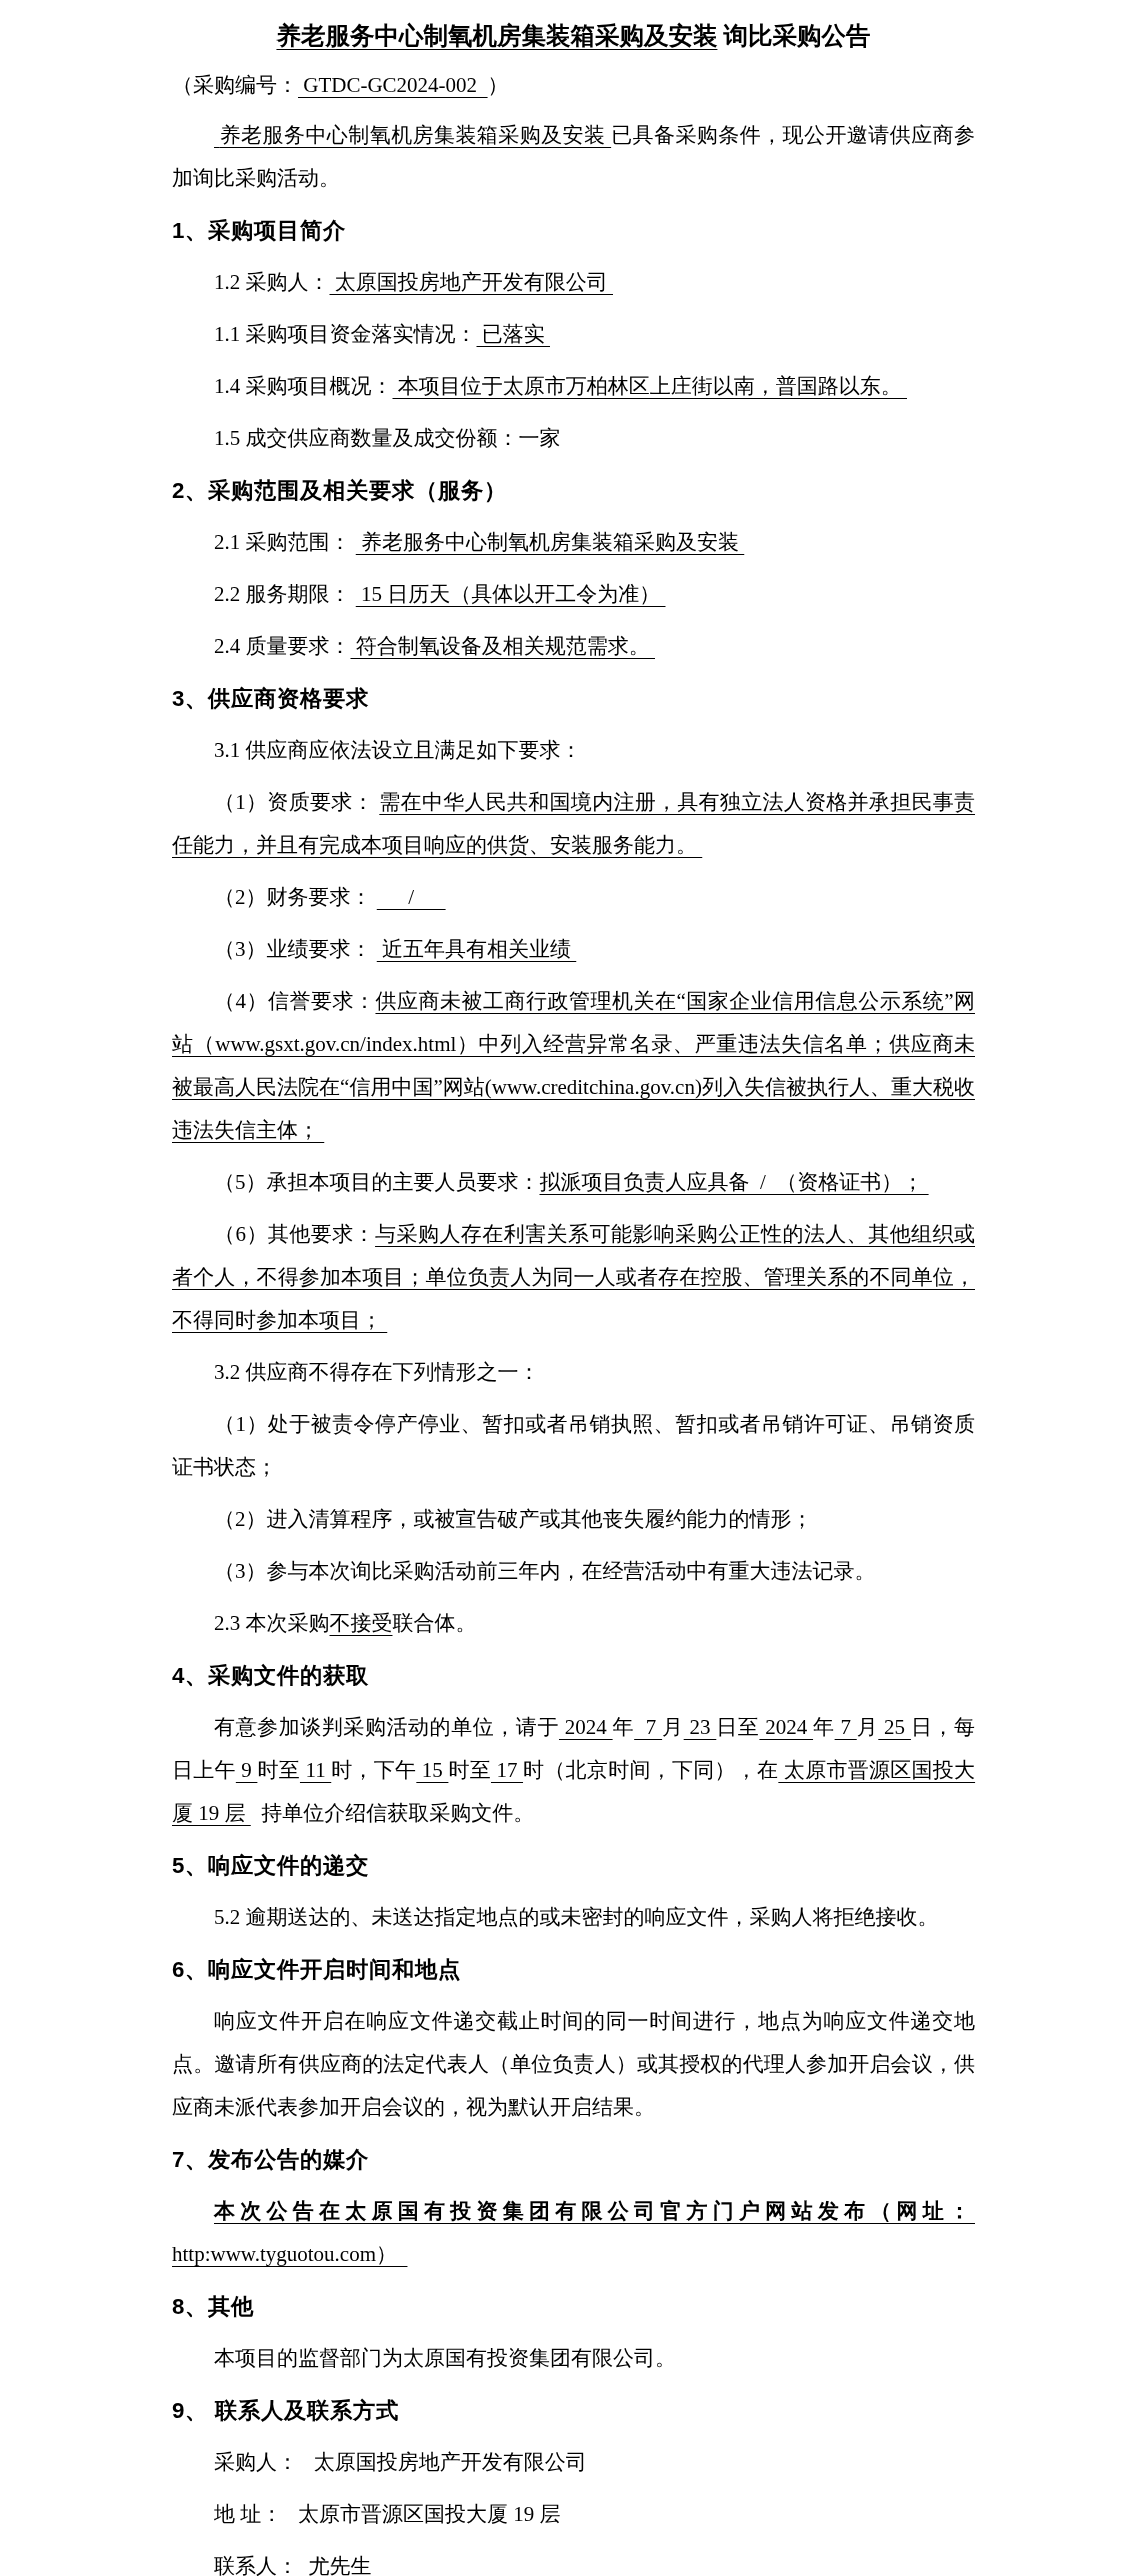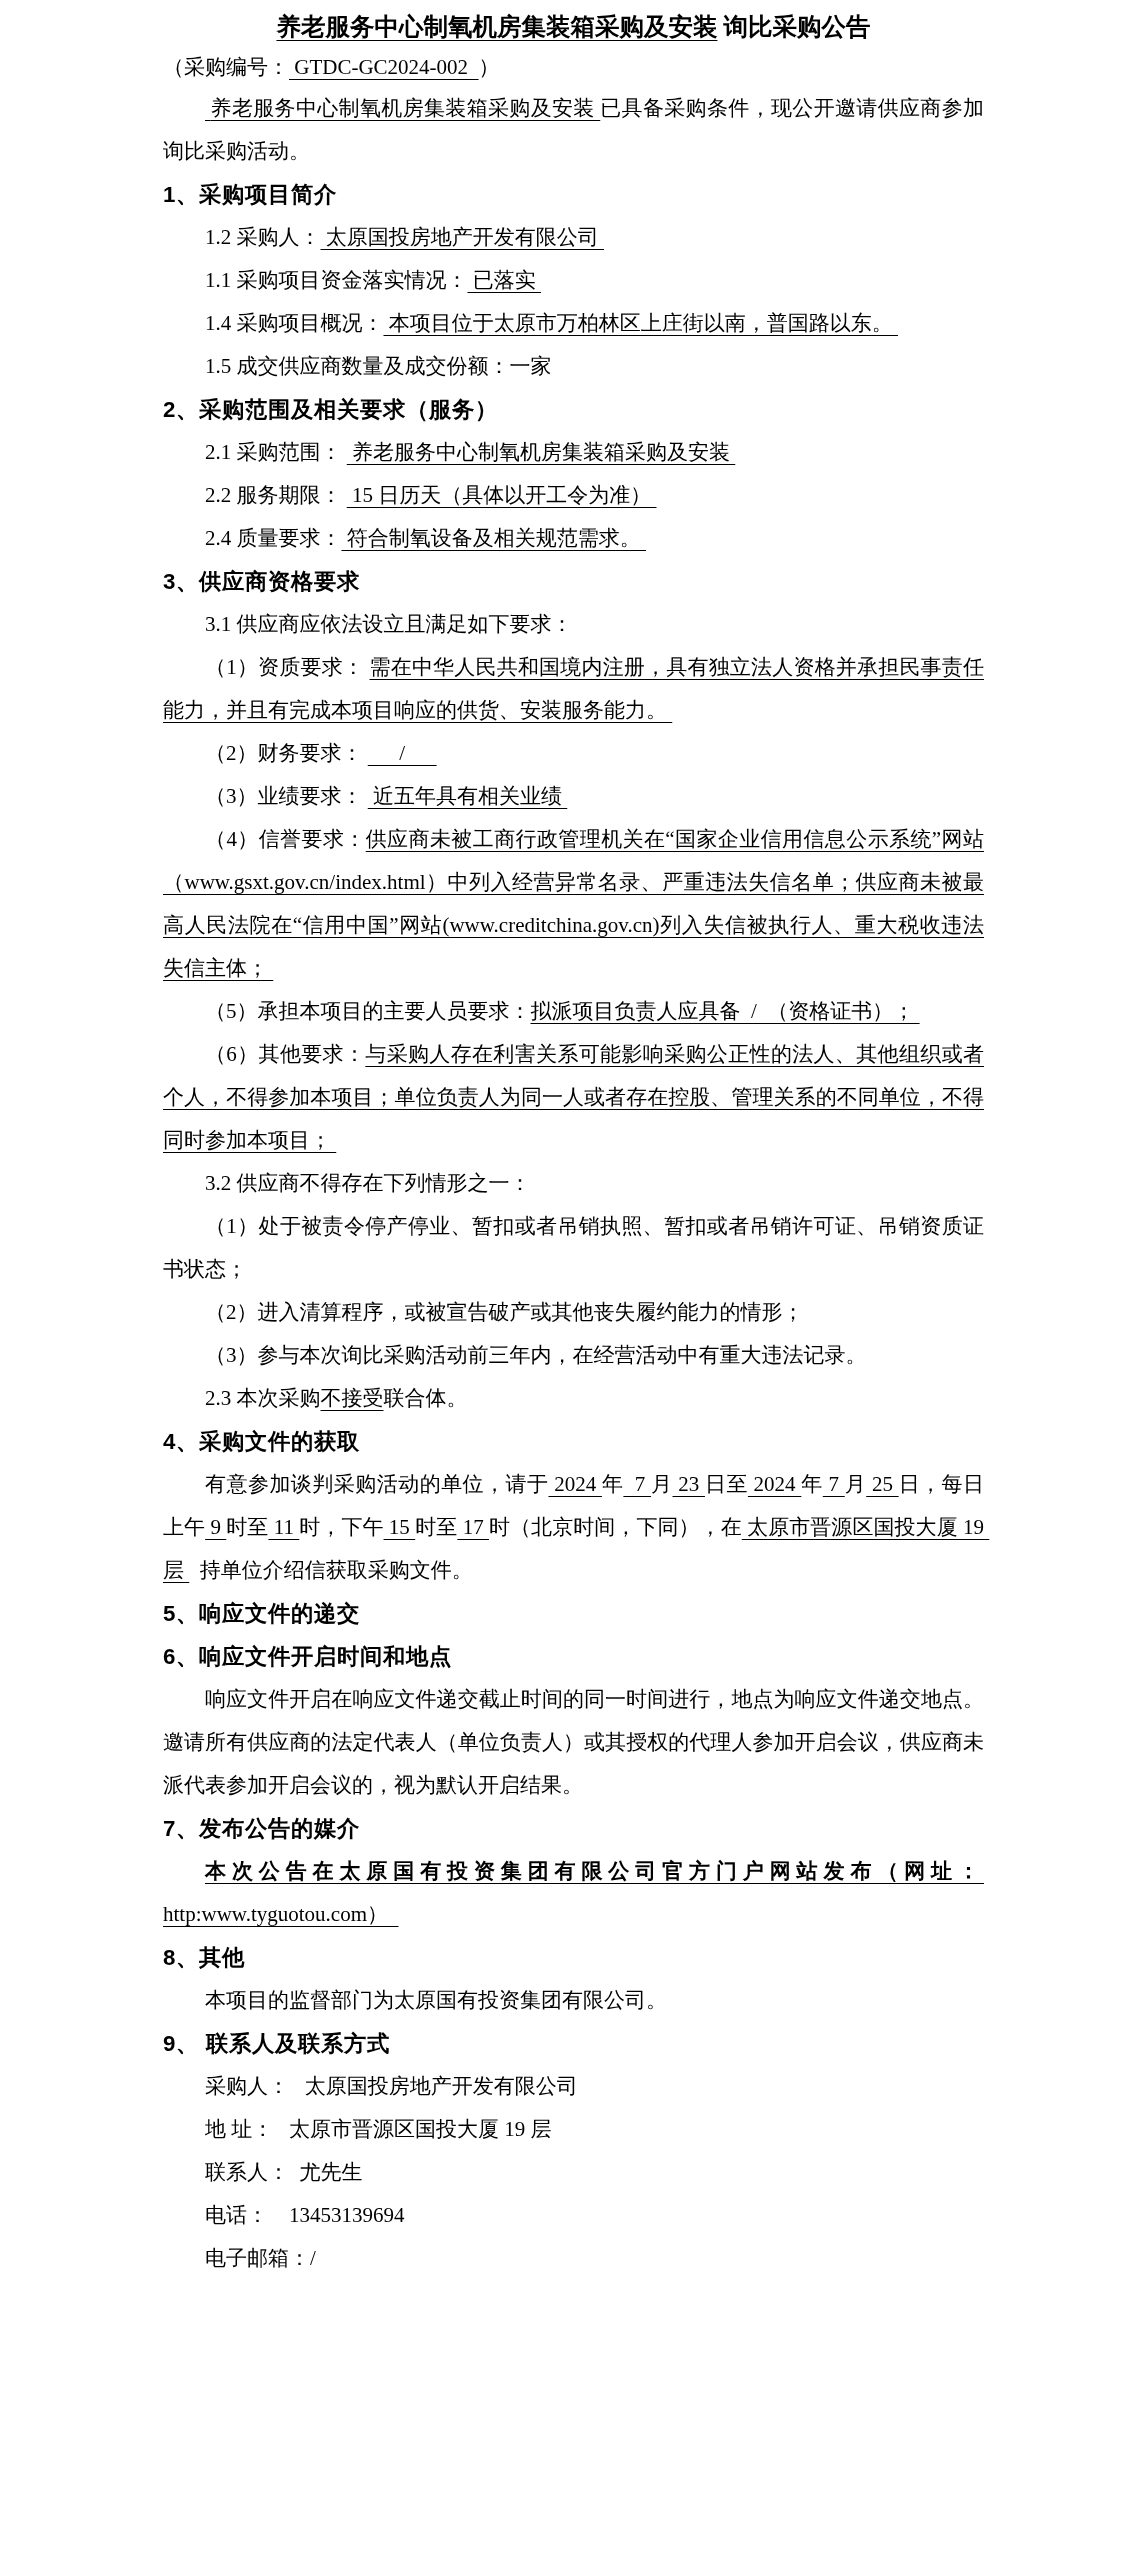--- a/index.html
+++ b/index.html
@@ -16,21 +16,21 @@
     overflow: hidden;
     box-sizing: border-box;
     padding: 7.2px 160px 0 163px;
   }
   .block {
     font-family: "Liberation Serif", "DejaVu Serif", serif;
     font-size: 21px;
     line-height: 43px;
     text-align: justify;
     white-space: pre-wrap;
-    margin: 0;
+    margin: 9px;
   }
   .p { text-indent: 2em; }
   .title {
     text-align: center;
     text-indent: 0;
     font-size: 24.5px;
     font-weight: bold;
     line-height: 40px;
   }
   .subtitle {
@@ -79,20 +79,21 @@
       <div class="block p"><span>（5）承担本项目的主要人员要求：</span><span class="u">拟派项目负责人应具备  /  （资格证书）； </span></div>
       <div class="block p"><span>（6）其他要求：</span><span class="u">与采购人存在利害关系可能影响采购公正性的法人、其他组织或者个人，不得参加本项目；单位负责人为同一人或者存在控股、管理关系的不同单位，不得同时参加本项目； </span></div>
       <div class="block p"><span>3.2 供应商不得存在下列情形之一：</span></div>
       <div class="block p"><span>（1）处于被责令停产停业、暂扣或者吊销执照、暂扣或者吊销许可证、吊销资质证书状态；</span></div>
       <div class="block p"><span>（2）进入清算程序，或被宣告破产或其他丧失履约能力的情形；</span></div>
       <div class="block p"><span>（3）参与本次询比采购活动前三年内，在经营活动中有重大违法记录。</span></div>
       <div class="block p"><span>2.3 本次采购</span><span class="u">不接受</span><span>联合体。</span></div>
       <div class="block h"><span>4、采购文件的获取</span></div>
       <div class="block p"><span>有意参加谈判采购活动的单位，请于</span><span class="u"> 2024 </span><span>年</span><span class="u">  7 </span><span>月</span><span class="u"> 23 </span><span>日至</span><span class="u"> 2024 </span><span>年</span><span class="u"> 7 </span><span>月</span><span class="u"> 25 </span><span>日，每日上午</span><span class="u"> 9 </span><span>时至</span><span class="u"> 11 </span><span>时，下午</span><span class="u"> 15 </span><span>时至</span><span class="u"> 17 </span><span>时（北京时间，下同），在</span><span class="u"> 太原市晋源区国投大厦 19 层 </span><span>  持单位介绍信获取采购文件。</span></div>
       <div class="block h"><span>5、响应文件的递交</span></div>
+      <div class="block p"><span>5.2 逾期送达的、未送达指定地点的或未密封的响应文件，采购人将拒绝接收。</span></div>
       <div class="block h"><span>6、响应文件开启时间和地点</span></div>
       <div class="block p"><span>响应文件开启在响应文件递交截止时间的同一时间进行，地点为响应文件递交地点。邀请所有供应商的法定代表人（单位负责人）或其授权的代理人参加开启会议，供应商未派代表参加开启会议的，视为默认开启结果。</span></div>
       <div class="block h"><span>7、发布公告的媒介</span></div>
       <div class="block p"><span class="u b ls">本次公告在太原国有投资集团有限公司官方门户网站发布（网址：</span><span class="u">http:www.tyguotou.com）  </span></div>
       <div class="block h"><span>8、其他</span></div>
       <div class="block p"><span>本项目的监督部门为太原国有投资集团有限公司。</span></div>
       <div class="block h"><span>9、 联系人及联系方式</span></div>
       <div class="block p"><span>采购人：   太原国投房地产开发有限公司</span></div>
       <div class="block p"><span>地 址：   太原市晋源区国投大厦 19 层</span></div>
       <div class="block p"><span>联系人：  尤先生</span></div>

